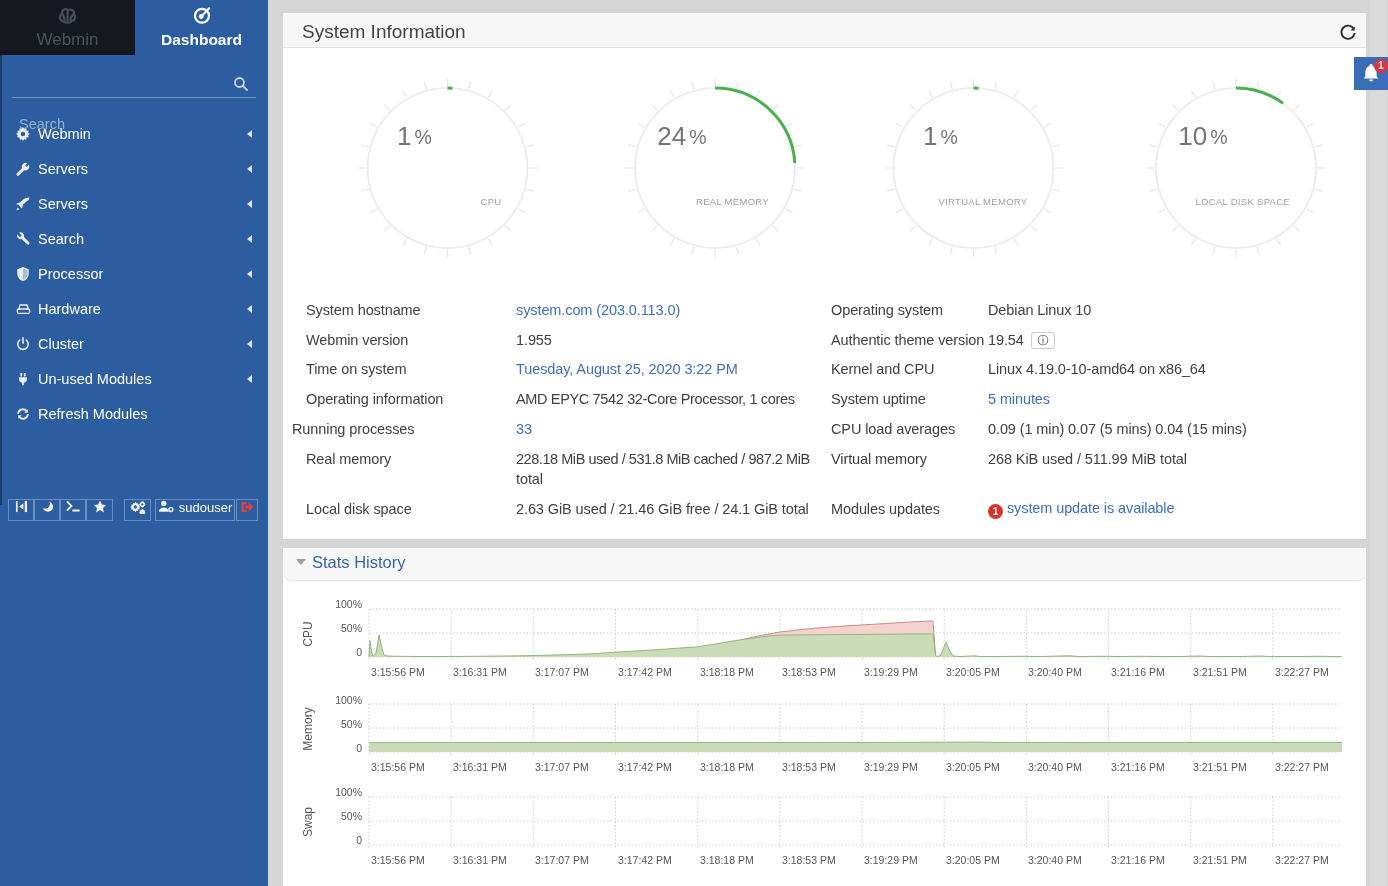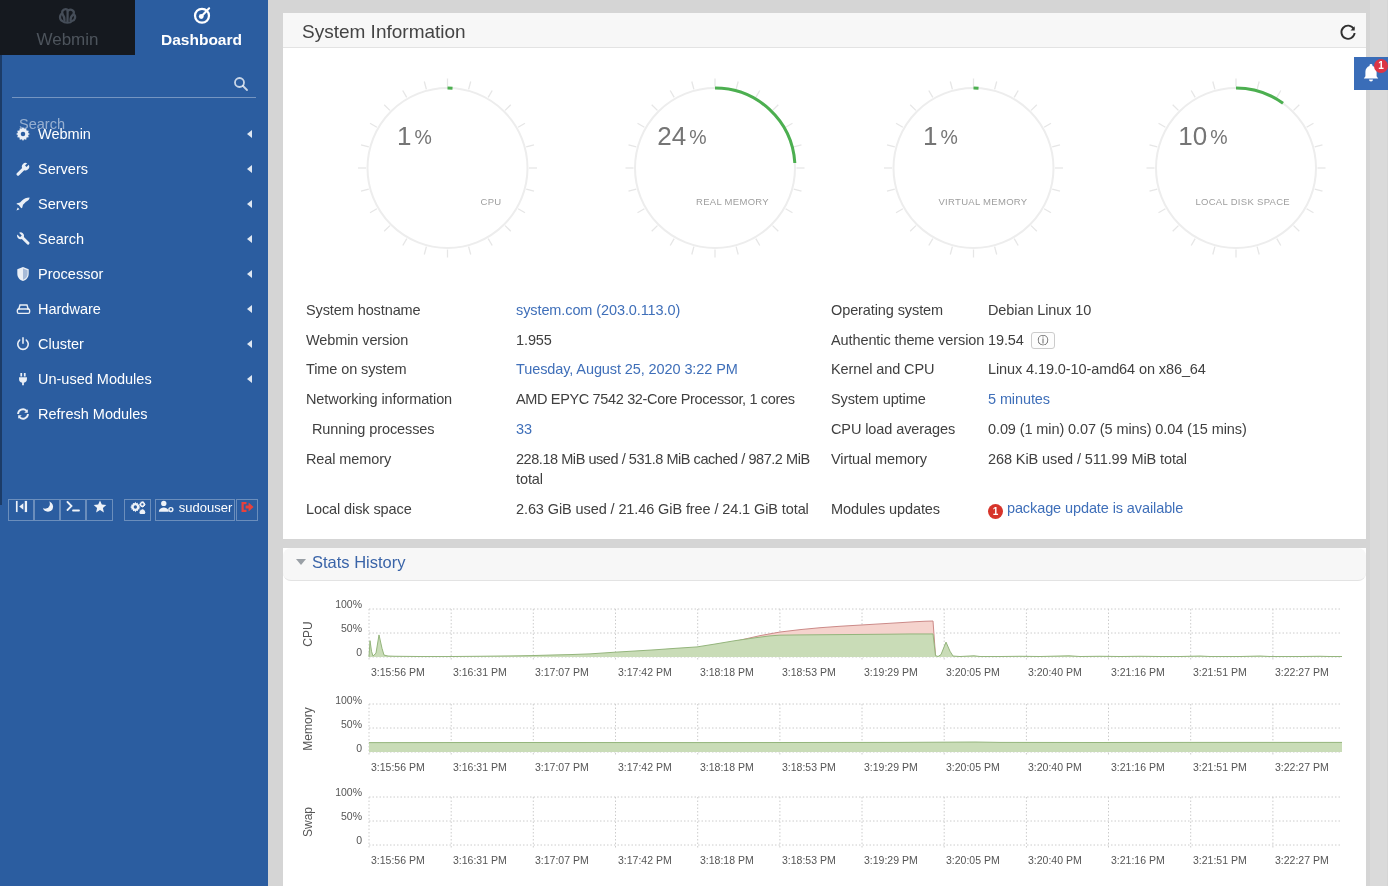--- a/index.html
+++ b/index.html
@@ -324,43 +324,43 @@
 <text x="1203" y="144.5" font-size="26" fill="#757575" text-anchor="middle">10<tspan font-size="19.5" dx="3" dy="-0.5">%</tspan></text>
 <text x="1290.0" y="204.5" font-size="9.5" fill="#9e9e9e" letter-spacing="0.3" text-anchor="end">LOCAL DISK SPACE</text>
 </svg>
 
 <div class="trow" style="left:306px; top:302px">System hostname</div>
 <div class="trow tlink" style="left:516px; top:302px">system.com (203.0.113.0)</div>
 <div class="trow" style="left:306px; top:332px">Webmin version</div>
 <div class="trow" style="left:516px; top:332px">1.955</div>
 <div class="trow" style="left:306px; top:361px">Time on system</div>
 <div class="trow tlink" style="left:516px; top:361px">Tuesday, August 25, 2020 3:22 PM</div>
-<div class="trow" style="left:306px; top:391px">Networking information</div>
+<div class="trow" style="left:306px; top:391px">Operating information</div>
 <div class="trow" style="left:516px; top:391px; letter-spacing:-0.35px">AMD EPYC 7542 32-Core Processor, 1 cores</div>
-<div class="trow" style="left:312px; top:421px">Running processes</div>
+<div class="trow" style="left:292px; top:421px">Running processes</div>
 <div class="trow tlink" style="left:516px; top:421px">33</div>
 <div class="trow" style="left:306px; top:451px">Real memory</div>
 <div class="trow" style="left:306px; top:501px">Local disk space</div>
 <div class="trow" style="left:516px; top:501px">2.63 GiB used / 21.46 GiB free / 24.1 GiB total</div>
 <div class="trow" style="left:831px; top:302px">Operating system</div>
 <div class="trow" style="left:988px; top:302px">Debian Linux 10</div>
 <div class="trow" style="left:831px; top:332px">Authentic theme version</div>
 <div class="trow" style="left:988px; top:332px">19.54</div>
 <div class="trow" style="left:831px; top:361px">Kernel and CPU</div>
 <div class="trow" style="left:988px; top:361px">Linux 4.19.0-10-amd64 on x86_64</div>
 <div class="trow" style="left:831px; top:391px">System uptime</div>
 <div class="trow tlink" style="left:988px; top:391px">5 minutes</div>
 <div class="trow" style="left:831px; top:421px">CPU load averages</div>
 <div class="trow" style="left:988px; top:421px">0.09 (1 min) 0.07 (5 mins) 0.04 (15 mins)</div>
 <div class="trow" style="left:831px; top:451px">Virtual memory</div>
 <div class="trow" style="left:988px; top:451px">268 KiB used / 511.99 MiB total</div>
 <div class="trow" style="left:831px; top:501px">Modules updates</div>
 <div class="trow" style="left:516px; top:451px; letter-spacing:-0.45px">228.18 MiB used / 531.8 MiB cached / 987.2 MiB</div>
 <div class="trow" style="left:516px; top:471px">total</div>
-<div class="trow" style="left:988px; top:500px"><span class="badge1">1</span> <span class="tlink">package update is available</span></div>
+<div class="trow" style="left:988px; top:500px"><span class="badge1">1</span> <span class="tlink">system update is available</span></div>
 <div id="infochip">ⓘ</div>
 
 <div style="position:absolute; left:1370px; top:0; width:17px; height:886px; background:#dadada"></div>
 <div id="bell">
   <svg style="margin:6px 0 0 8px" width="18" height="20" viewBox="0 0 18 20">
     <path d="M9 1 C9.8 1 10.5 1.6 10.5 2.4 L10.5 3 C13 3.8 14.6 6 14.6 8.8 L14.6 13.2 L16.2 15.4 L1.8 15.4 L3.4 13.2 L3.4 8.8 C3.4 6 5 3.8 7.5 3 L7.5 2.4 C7.5 1.6 8.2 1 9 1 Z" fill="#fff"></path>
     <path d="M7 16.5 a2 2 0 0 0 4 0 Z" fill="#fff"></path>
   </svg>
 </div>
 <div id="bellbadge">1</div>

